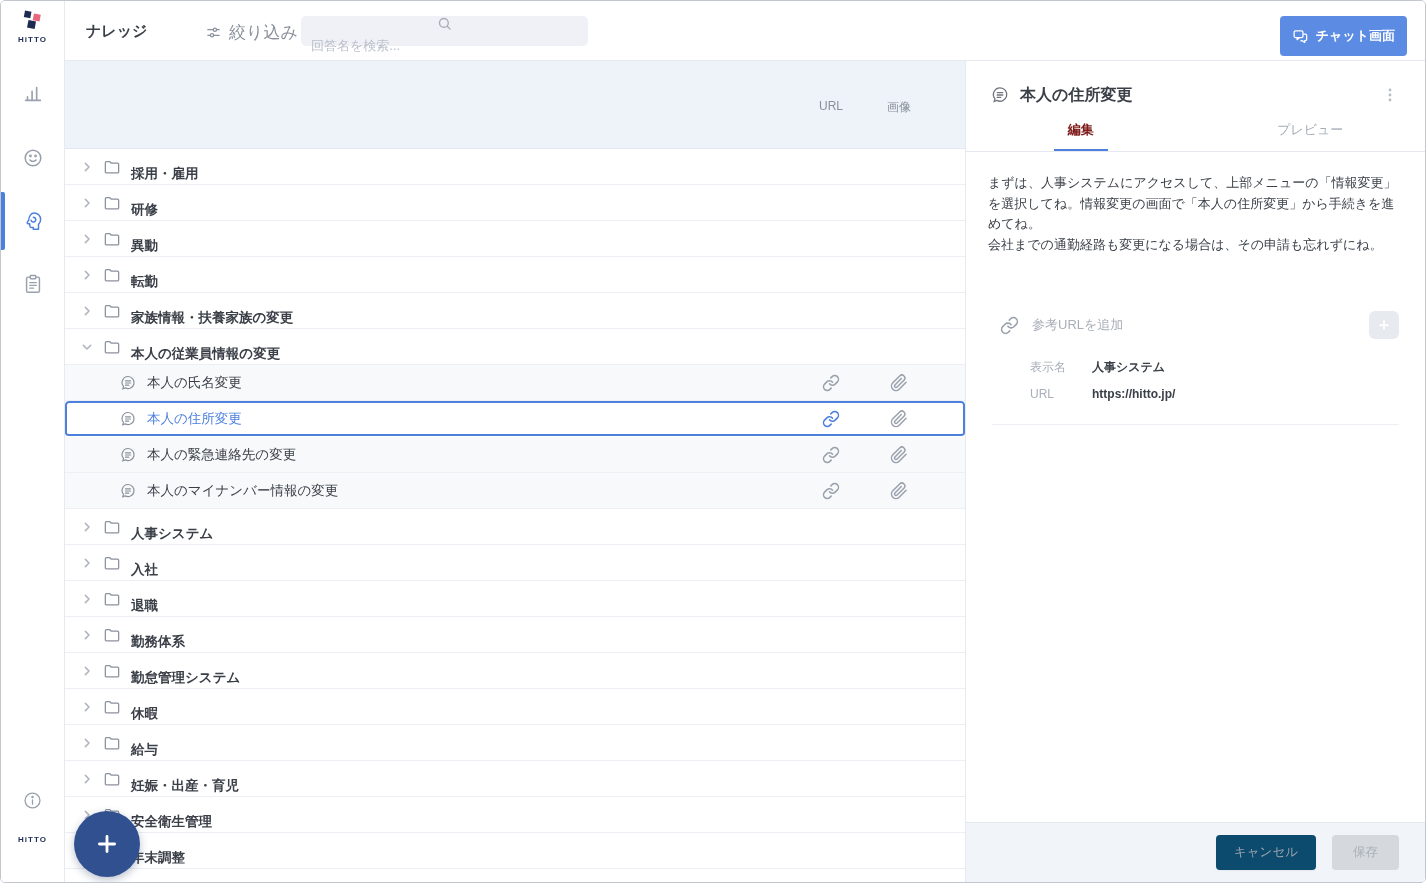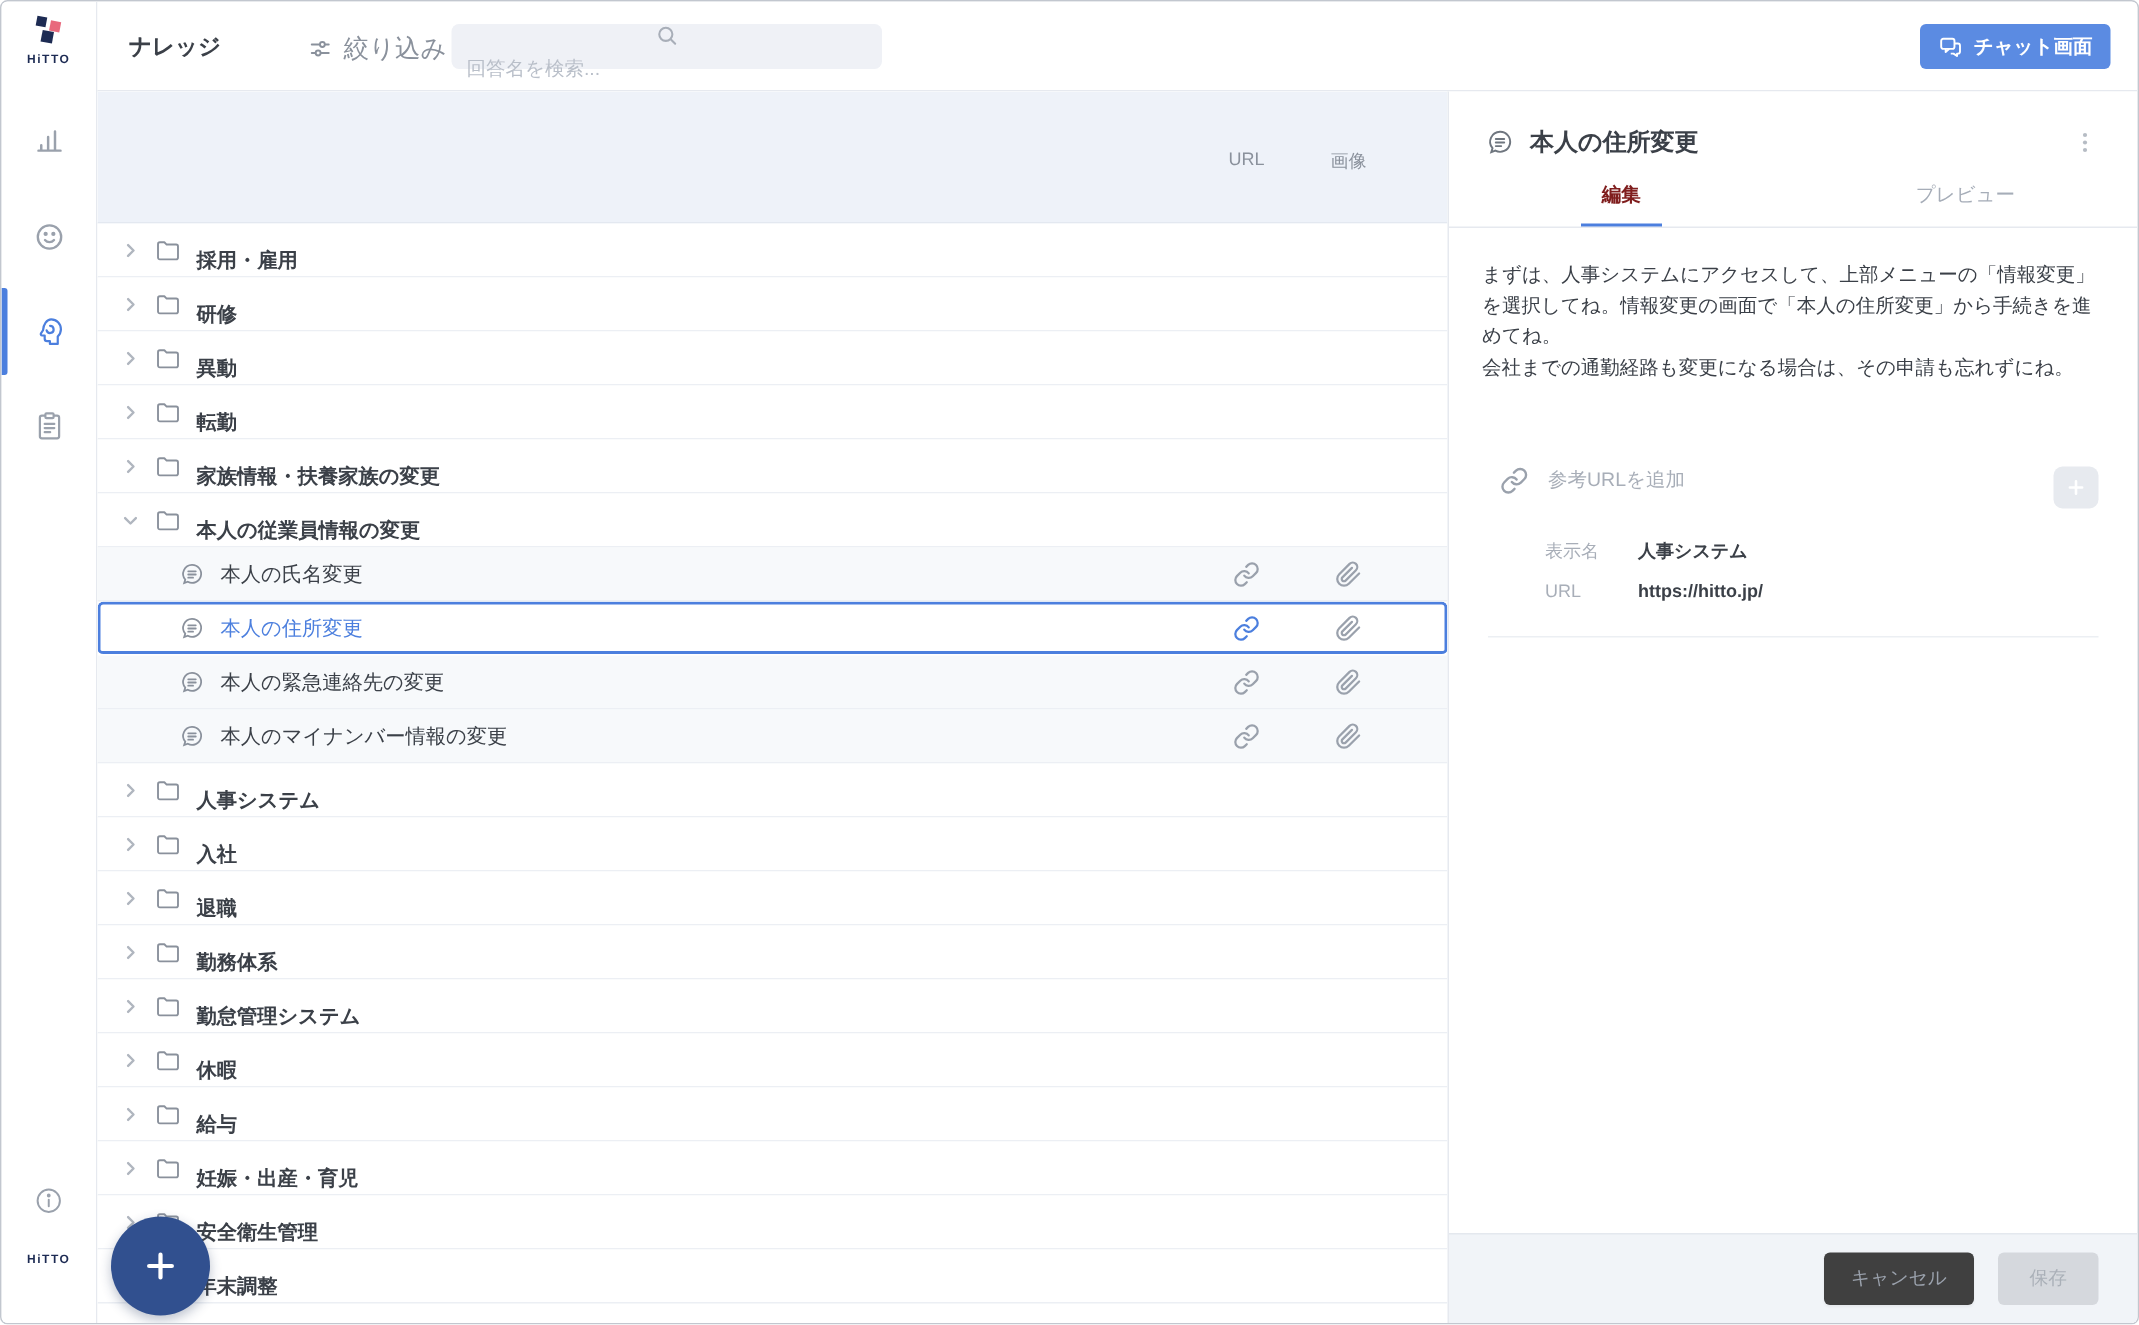--- a/index.html
+++ b/index.html
@@ -25,21 +25,21 @@
 
   
   .main { flex:1; display:flex; flex-direction:column; min-width:0; }
   .topbar { height:60px; border-bottom:1px solid #e6e9ef; background:#fff; position:relative; flex:0 0 60px; }
   .topbar-title { position:absolute; left:21px; top:21px; font-size:15px; font-weight:bold; color:#3b4048; }
   .filter-btn { position:absolute; left:140px; top:20px; display:flex; align-items:center; gap:7px; color:#8a919c; font-size:17px; cursor:pointer; }
   .search-box { position:absolute; left:236px; top:15px; width:287px; height:30px; background:#eff1f6; border-radius:5px; display:flex; align-items:center; padding:0 10px; gap:7px;flex-direction:column; }
   .search-box input { border:none; background:transparent; outline:none; font-size:13px; color:#3b4048; width:100%; font-family:"Liberation Sans", sans-serif; }
   .search-box input::placeholder { color:#b9bfc9; }
   .search-box .sicon { color:#a8aeb8; }
-  .chat-btn { position:absolute; right:18px; top:15px; height:30px; background:#5b8be2; color:#fff; border:none; border-radius:4px;
+  .chat-btn { position:absolute; right:18px; top:15px; height:40px; background:#5b8be2; color:#fff; border:none; border-radius:4px;
     display:flex; align-items:center; gap:7px; padding:0 12px; font-size:13px; font-weight:bold; cursor:pointer; font-family:"Liberation Sans", sans-serif; }
 
   .content { flex:1; display:flex; min-height:0; }
 
   
   .list-panel { width:900px; flex:0 0 900px; position:relative; background:#fff; overflow:hidden; }
   .list-header { height:88px; background:#eef2f9; position:relative; border-bottom:1px solid #e3e8f0; }
   .col-label { position:absolute; top:38px; font-size:12px; color:#8a919c; width:40px; text-align:center; }
   .col-url { left:746px; } .col-img { left:814px; }
   .rows { position:relative; }
@@ -65,33 +65,33 @@
   .detail-head { padding:22px 24px 0; display:flex; align-items:center; }
   .detail-title-icon { color:#6f767f; margin-right:10px; }
   .detail-title { font-size:16px; font-weight:600; color:#3b4048; }
   .kebab { margin-left:auto; color:#b6bcc4; cursor:pointer; padding:4px; background:none; border:none; }
   .tabs { display:flex; margin-top:14px; border-bottom:1px solid #e6e9ef; }
   .tab { flex:1; text-align:center; font-size:13px; color:#a6adb8; cursor:pointer; padding-bottom:0; }
   .tab span { display:inline-block; padding:0 14px 10px; border-bottom:2px solid transparent; }
   .tab.active { color:#7f1d1d; font-weight:bold; }
   .tab.active span { border-bottom-color:#4c7fde; }
   .detail-body { padding:21px 22px 0; font-size:13px; line-height:20.5px; color:#3b4048; white-space:pre-line; }
-  .ref-row { display:flex; padding:0 26px 0 34px; color:#a8aeb8; }
+  .ref-row { display:flex; align-items:center; padding:0 26px 0 34px; color:#a8aeb8; }
   .ref-url-row { margin-top:56px; }
   .ref-row .ref-icon { color:#9aa1ac; }
   .ref-label { margin-left:13px; font-size:13px; color:#a8aeb8; }
   .add-url-btn { margin-left:auto; width:30px; height:28px; border:none; border-radius:6px; background:#e7eaef; color:#fff; font-size:17px; font-weight:bold; cursor:pointer; display:flex; align-items:center; justify-content:center; }
   .url-details { margin:20px 0 0 64px; }
   .url-detail-line { display:flex; align-items:center; margin-bottom:11px; }
   .url-detail-key { width:46px; font-size:12px; color:#a8aeb8; }
   .url-detail-val { margin-left:16px; font-size:12px; font-weight:bold; color:#3b4048; }
   .divider { margin:12px 26px 0; border-top:1px solid #eceff3; }
   .ref-img-row { margin-top:17px; }
   .detail-footer { margin-top:auto; height:60px; background:#f1f4f8; border-top:1px solid #e4e8ee; display:flex; align-items:center; justify-content:flex-end; gap:16px; padding:0 26px; }
-  .cancel-btn { background:#404040; border:none; border-radius:4px; padding:9px 18px; font-size:12.5px; color:#9aa1ac; cursor:pointer; box-shadow:0 1px 2px rgba(0,0,0,.05); font-family:"Liberation Sans", sans-serif; }
+  .cancel-btn { background:#0c4a6e; border:none; border-radius:4px; padding:9px 18px; font-size:12.5px; color:#9aa1ac; cursor:pointer; box-shadow:0 1px 2px rgba(0,0,0,.05); font-family:"Liberation Sans", sans-serif; }
   .save-btn { background:#d5d8dd; border:none; border-radius:4px; padding:9px 21px; font-size:12.5px; color:#aab0b8; cursor:default; font-family:"Liberation Sans", sans-serif; }
 </style>
 </head>
 <body>
 
 <div class="window">
 
   <aside class="sidebar">
     <div class="logo-block">
       <svg width="26" height="24" viewBox="0 0 26 24">

